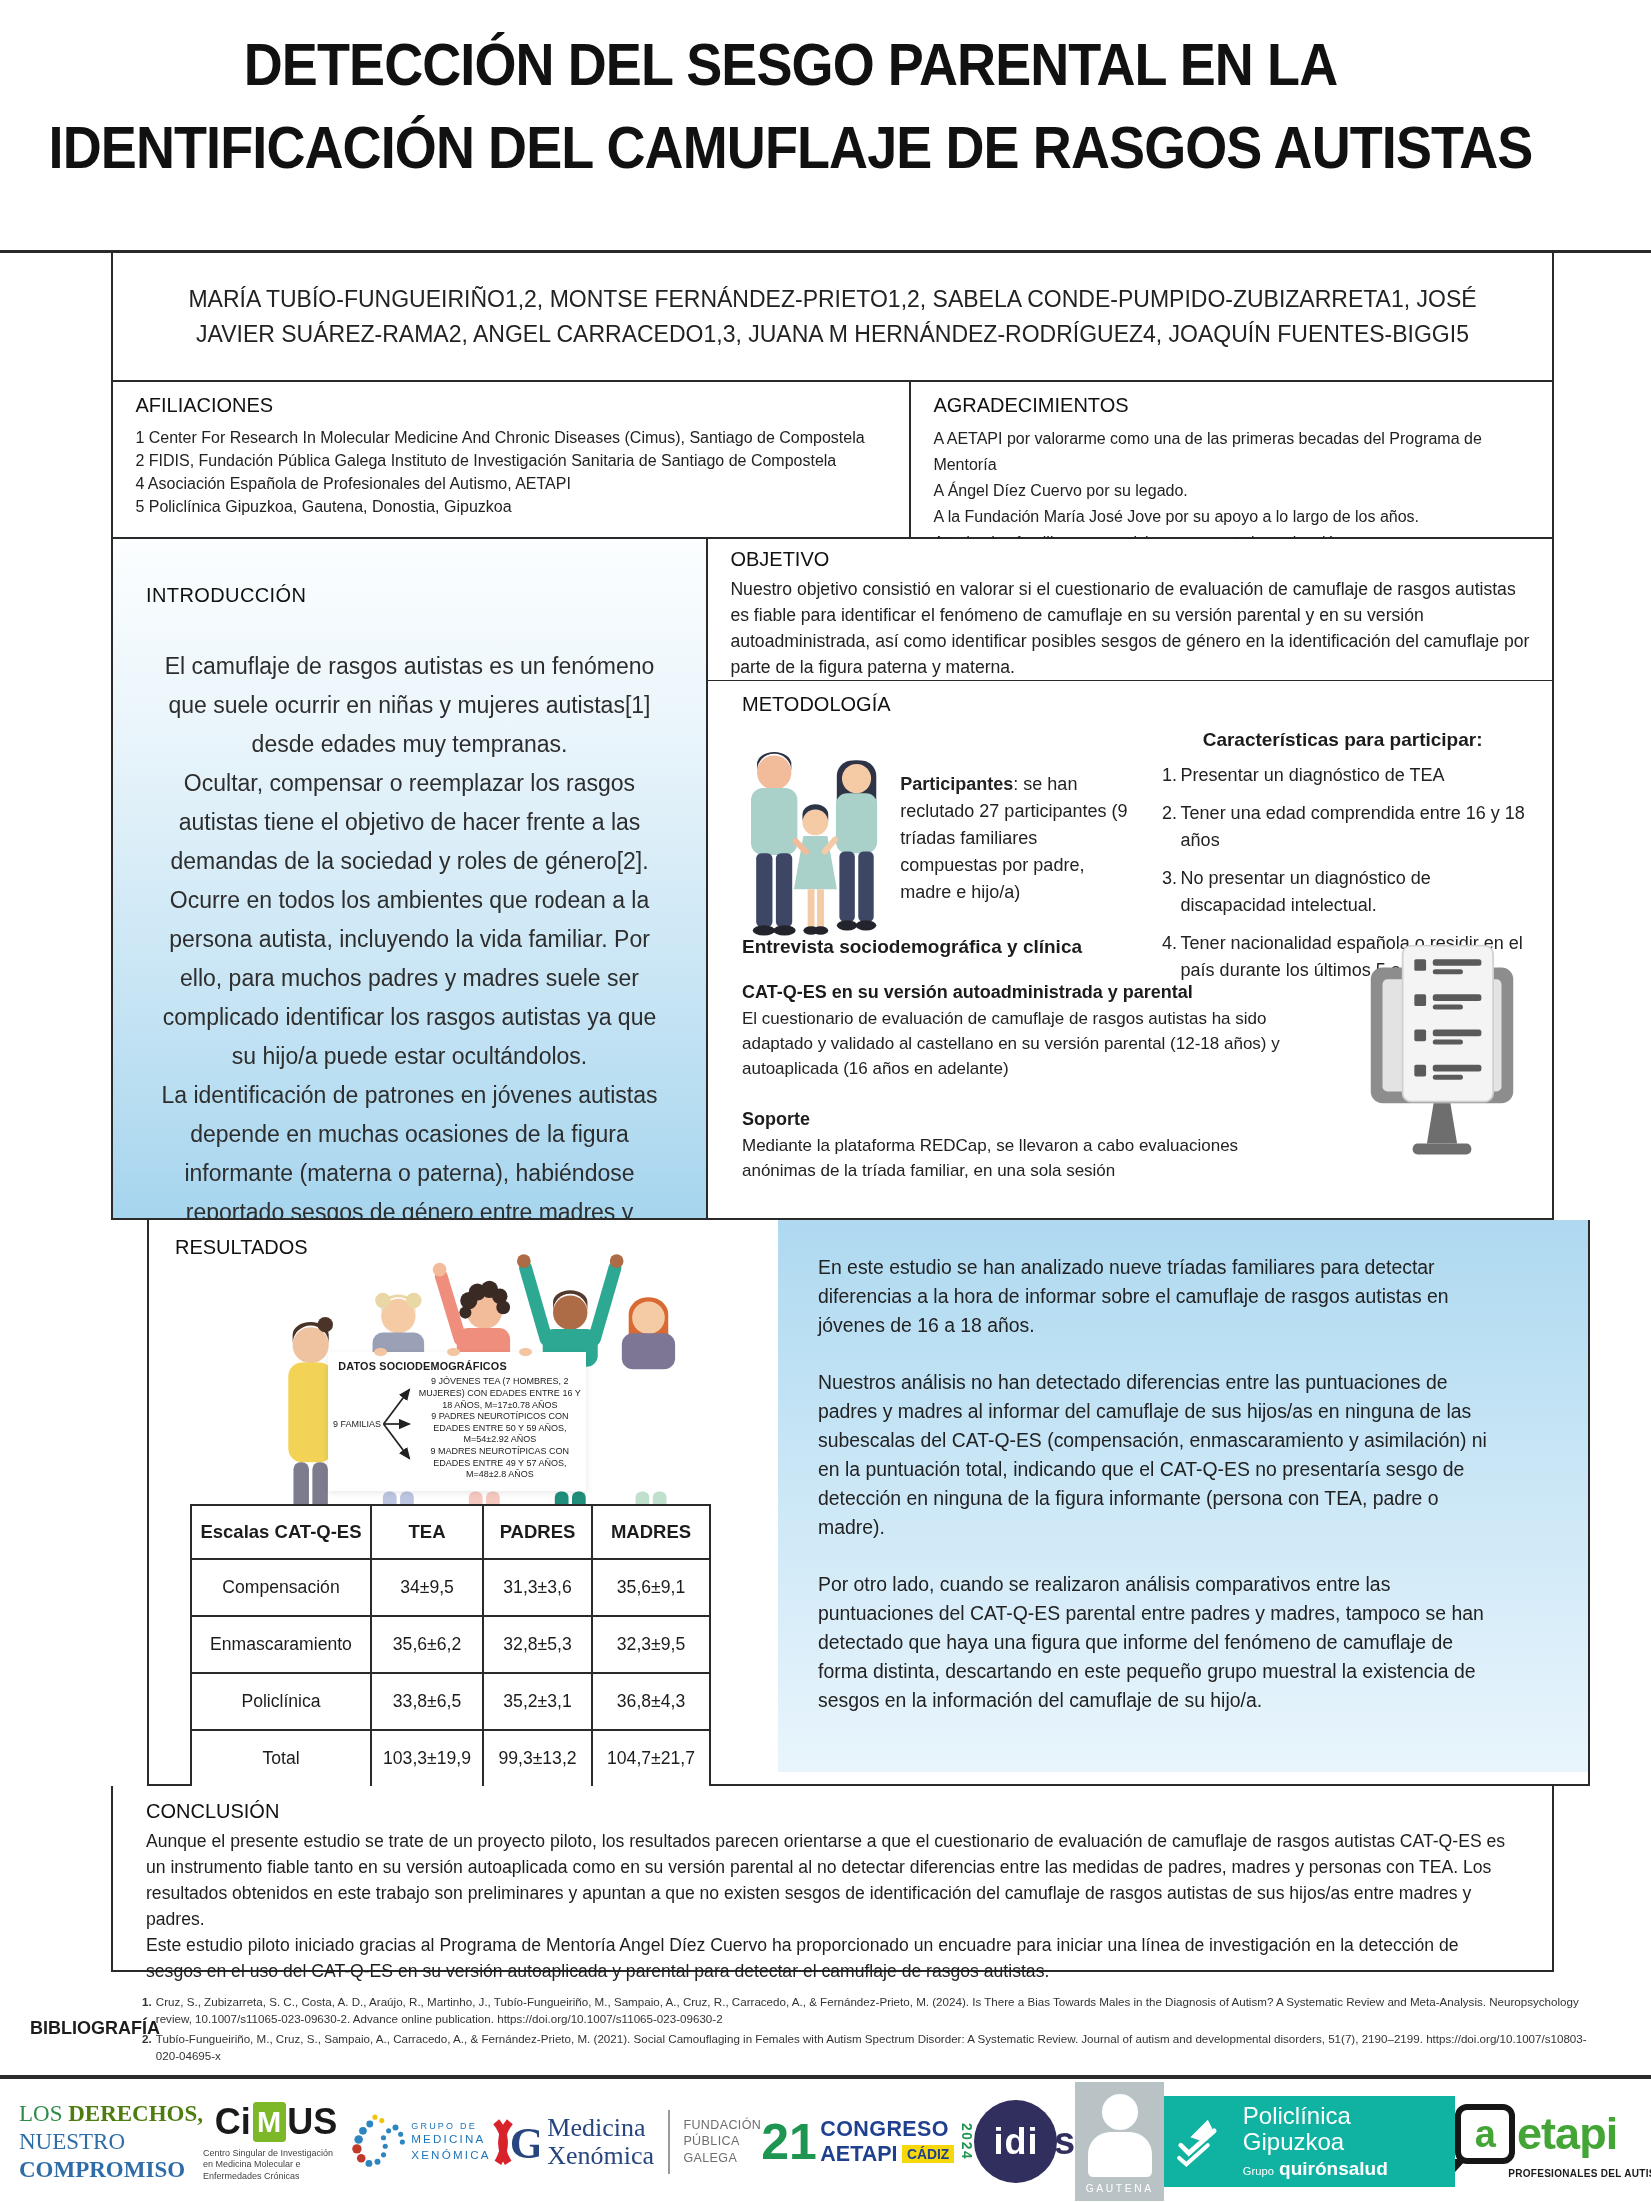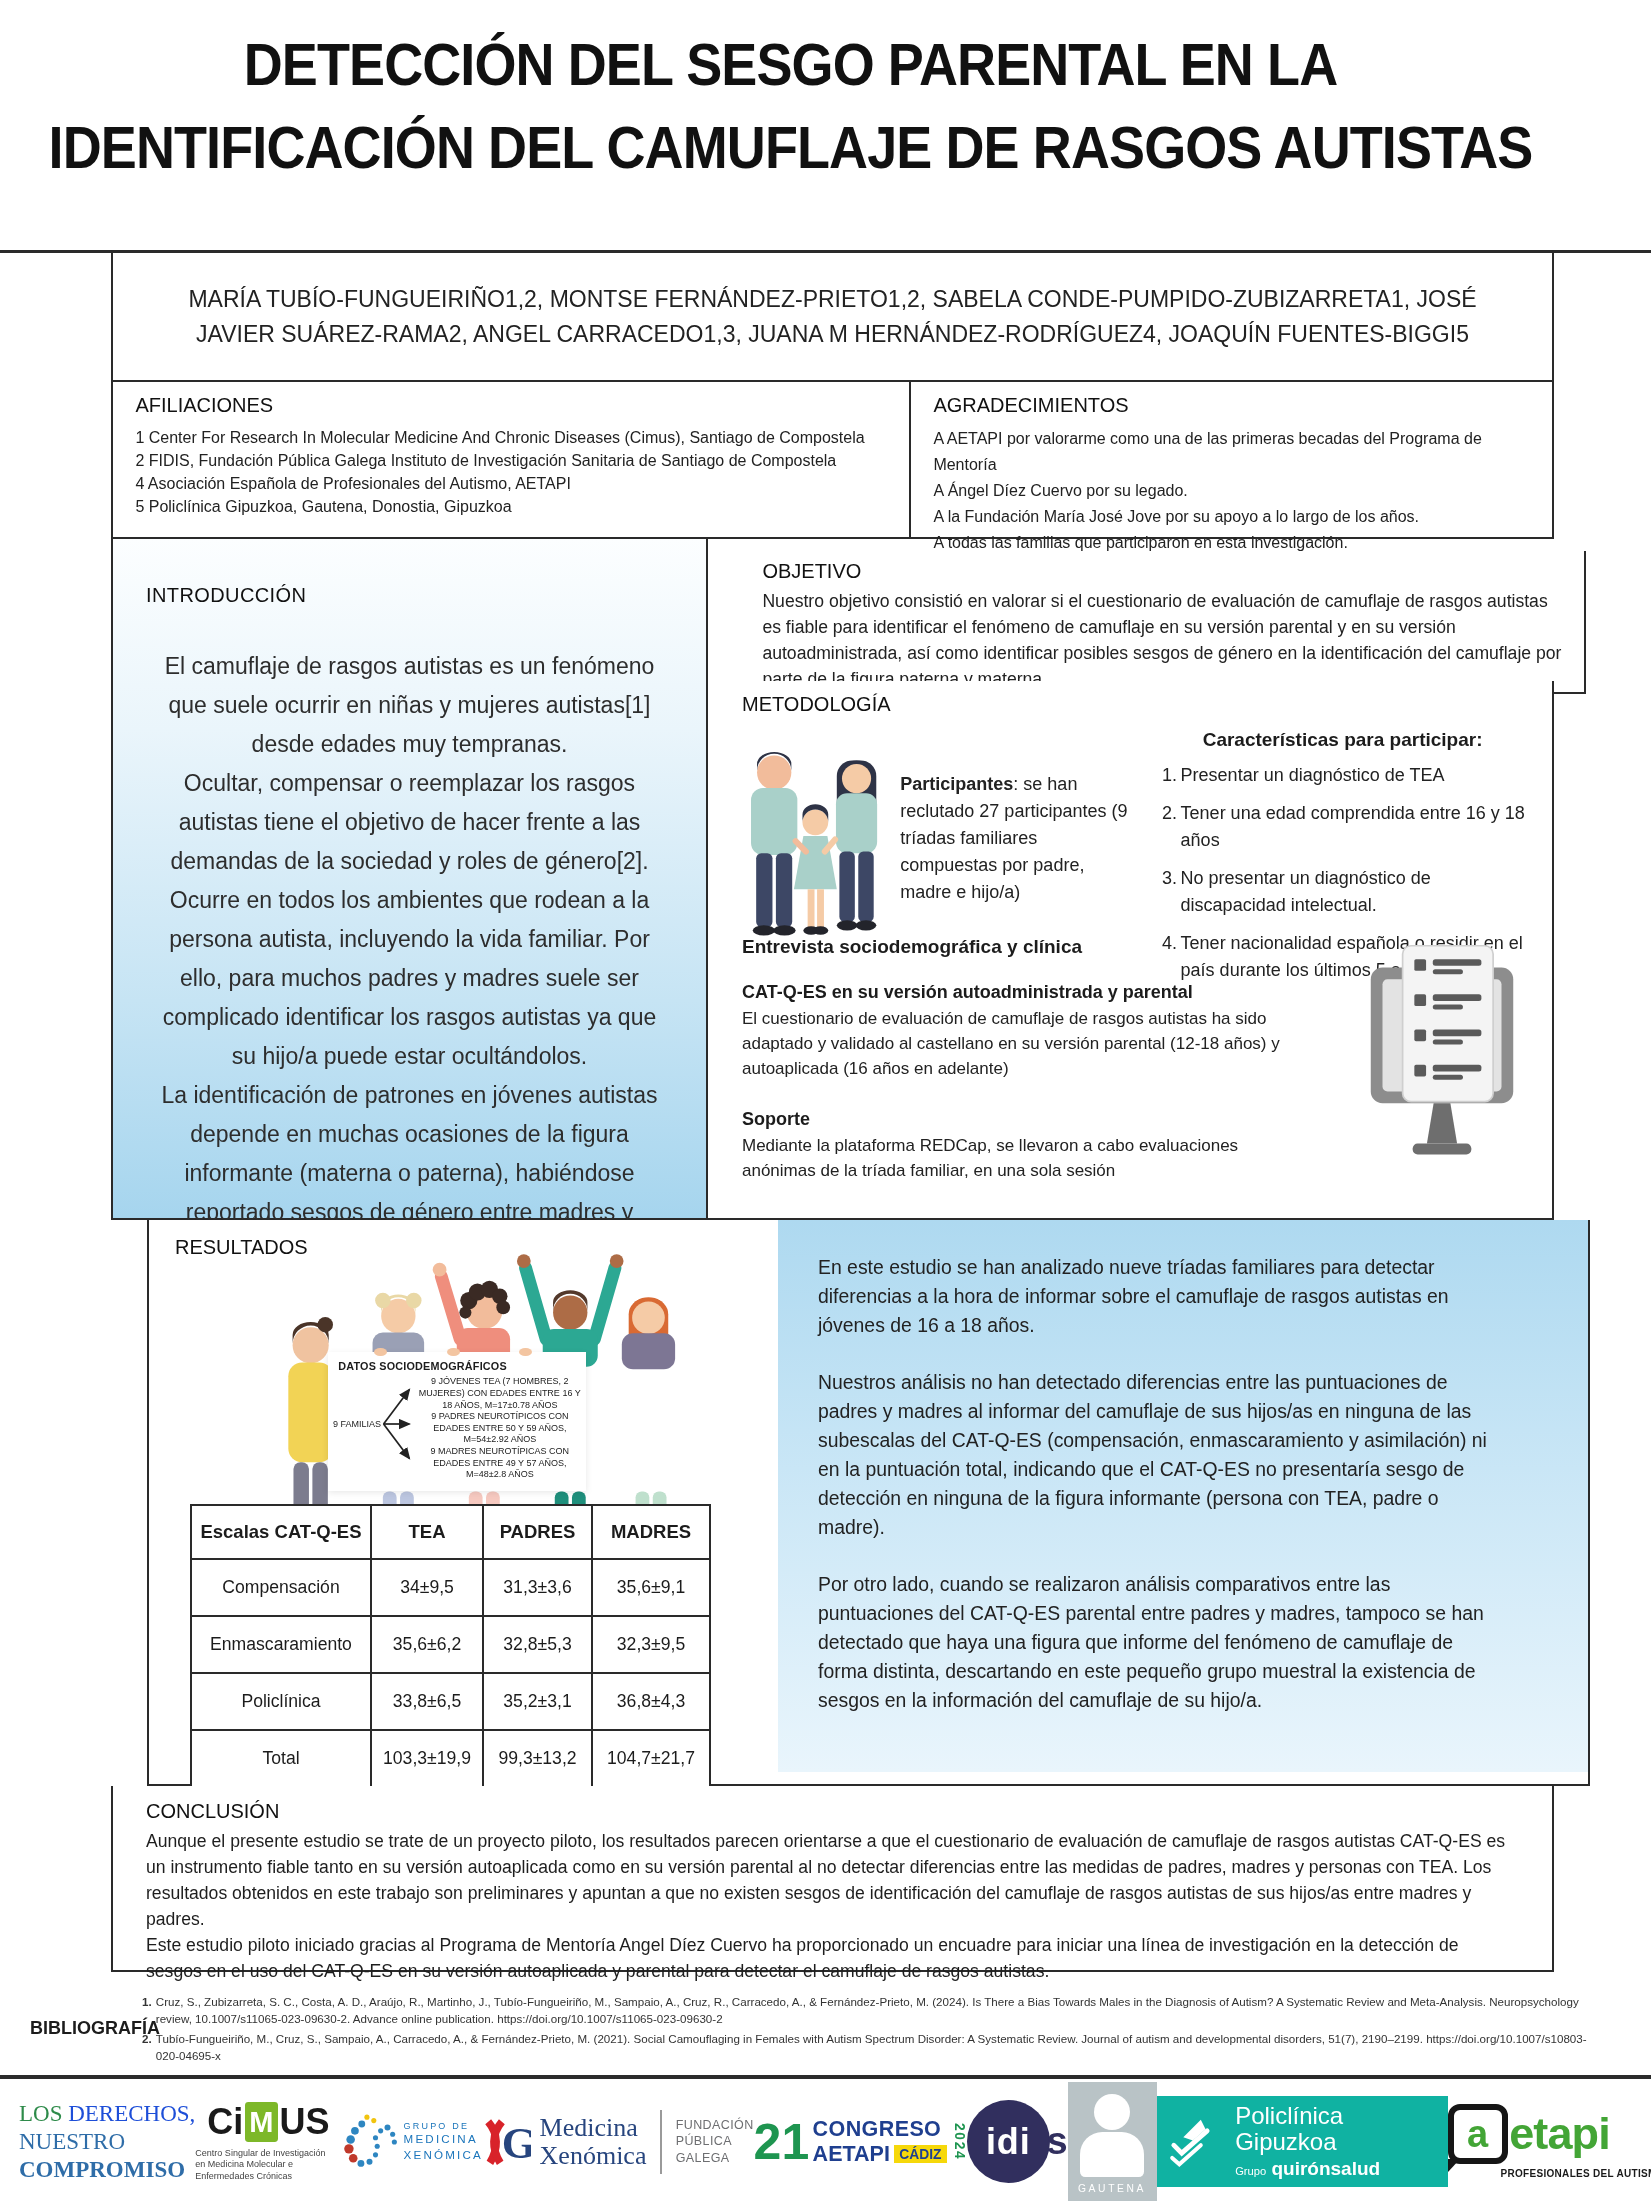--- a/index.html
+++ b/index.html
@@ -26,21 +26,21 @@
   .agrad li{font-size:16px;line-height:26px;color:#222;}
 
   
   .intro-box{left:111px;top:539px;width:597px;height:681px;border-left-width:2.6px;border-right-width:2.6px;border-bottom-width:2.6px;
     background:linear-gradient(180deg,#fcfeff 0%,#eaf5fb 28%,#c6e4f4 68%,#a6d5ee 100%);}
   .intro-box .sec-h{margin:45px 0 0 33px;letter-spacing:0.4px;}
   .intro-text{margin-top:40px;padding:0 36px;}
   .intro-text p{margin:0;font-size:23px;line-height:39px;text-align:center;color:#2d2d2d;}
 
   
-  .objetivo-box{left:740px;top:539px;width:846px;height:143px;border-right-width:2.6px;border-bottom-width:2.6px;padding:8.6px 22.4px;margin-top:12px;}
+  .objetivo-box{left:708px;top:539px;width:846px;height:143px;border-right-width:2.6px;border-bottom-width:2.6px;padding:8.6px 22.4px;}
   .objetivo-box p{margin:5.2px 0 0 0;font-size:17.6px;line-height:26px;color:#222;}
 
   
   .metodo-box{left:708px;top:681px;width:846px;height:539px;border-right-width:2.6px;border-bottom-width:2.6px;}
   .metodo-box > .sec-h{margin:12px 0 0 34px;}
   .part-row{position:absolute;left:19px;top:45px;width:809px;display:flex;}
   .family-svg{width:163px;height:215px;flex:none;margin-top:12px;}
   .part-text{width:239px;margin-left:10.3px;margin-top:45px;font-size:18px;line-height:27px;color:#222;}
   .part-text b{font-weight:700;}
   .criteria{margin-left:13.8px;width:379px;margin-top:0;}
@@ -91,21 +91,21 @@
   .biblio-item{position:relative;padding-left:13.8px;font-size:11.6px;line-height:17px;color:#333;margin-bottom:2.6px;}
   .biblio-item .bnum{position:absolute;left:0;font-weight:700;}
 
   .rule-bottom{position:absolute;top:2075px;left:0;width:1652px;height:4.3px;background:#2b2b2b;}
 
   
   .footer{position:absolute;top:2080px;left:0;width:1652px;height:123px;background:#fff;display:flex;align-items:center;justify-content:space-between;padding:0 19px;box-sizing:border-box;}
   .logo{flex:none;display:flex;align-items:center;}
 
   .rights{flex-direction:column;align-items:flex-start;font-family:"Liberation Serif",serif;line-height:28px;font-size:23px;}
-  .rights .grn{color:#2e8b4a;} .rights .grnb{color:#1d4ed8;font-weight:400;}
+  .rights .grn{color:#2e8b4a;} .rights .grnb{color:#4d7c0f;font-weight:700;}
   .rights .blu{color:#2f6da8;} .rights .blub{color:#2f6da8;font-weight:700;}
 
   .cimus{flex-direction:column;}
   .cimus-row{display:flex;align-items:center;font-size:36px;font-weight:700;color:#1a1a1a;}
   .cimus-m{display:inline-flex;align-items:center;justify-content:center;width:33px;height:40px;background:#7db829;color:#fff;border-radius:3.4px;margin:0 1.7px;font-size:29px;}
   .cimus-sub{margin-top:5.2px;font-size:9px;line-height:11.2px;color:#444;text-align:left;width:146px;}
 
   .gmx{gap:5.2px;}
   .gmx-text{color:#1b75bb;}
   .gmx-l1{font-size:9px;letter-spacing:2.2px;}

